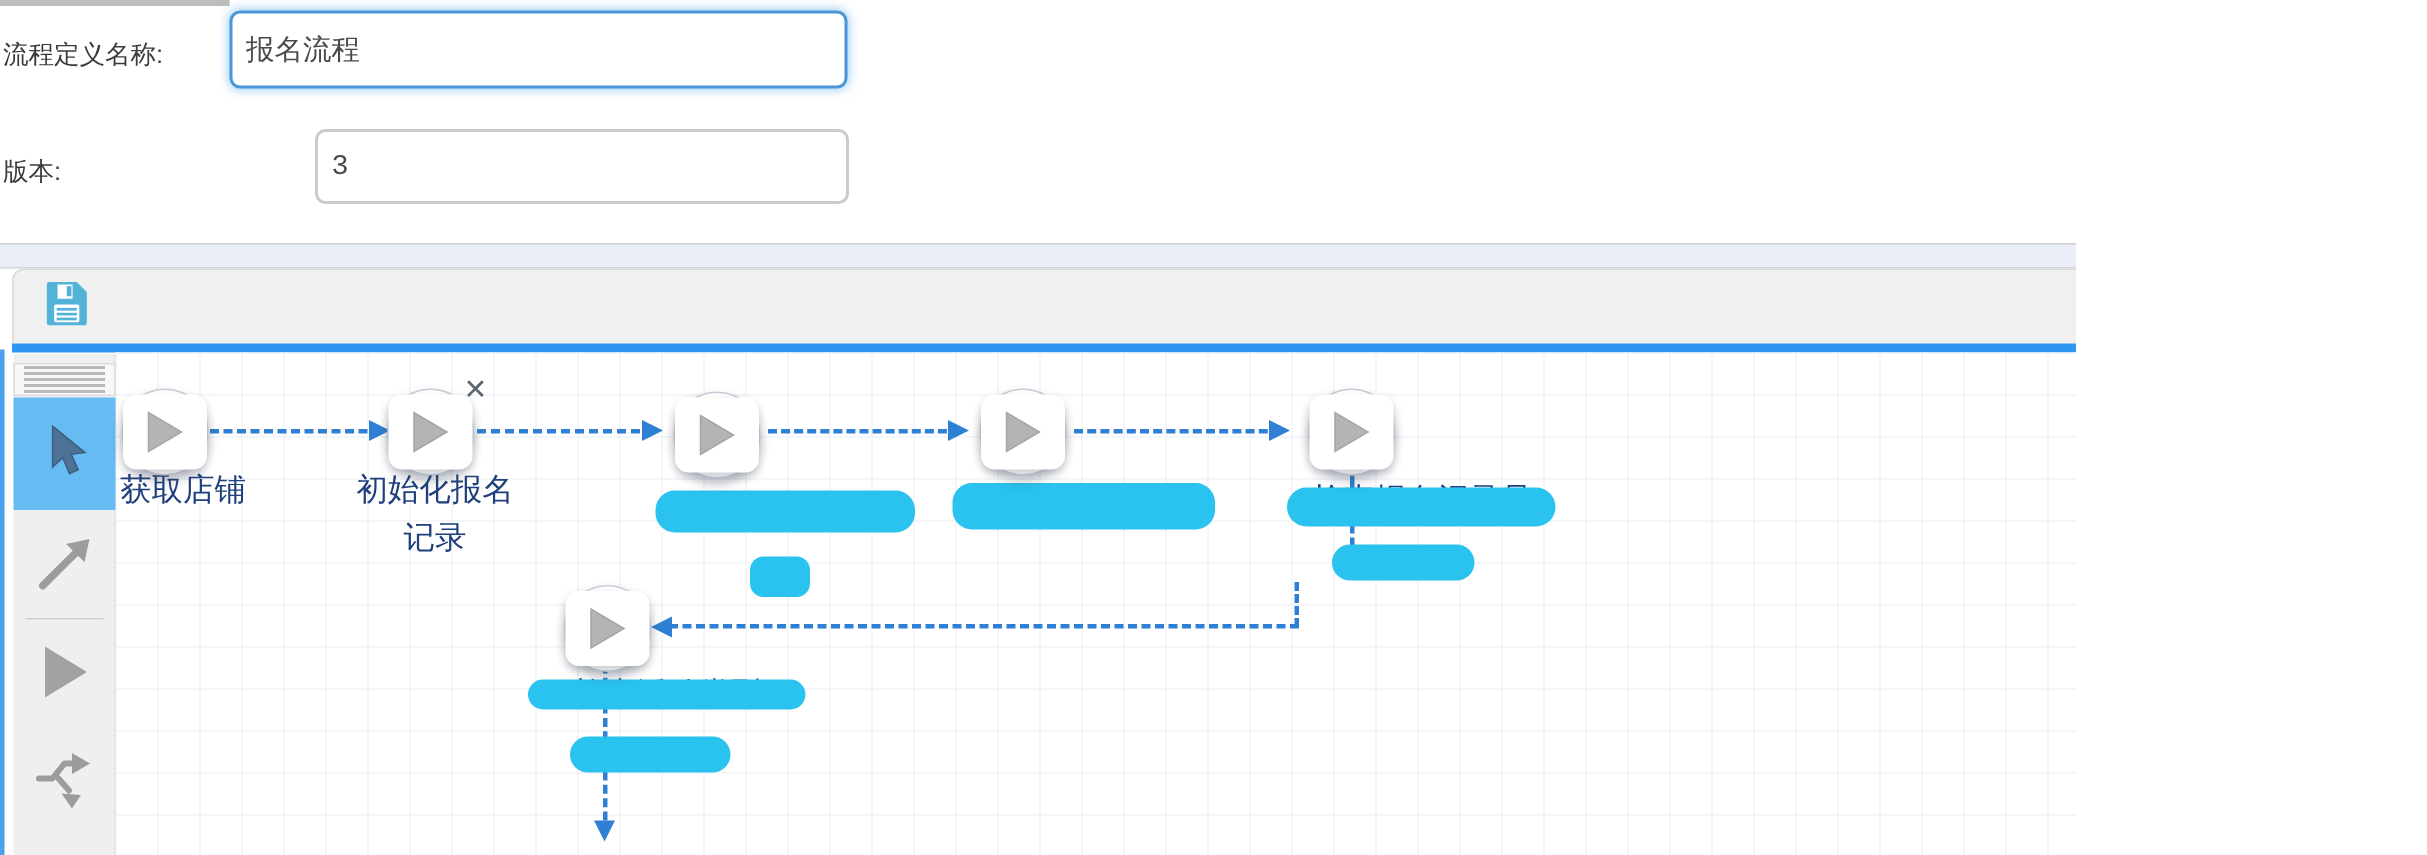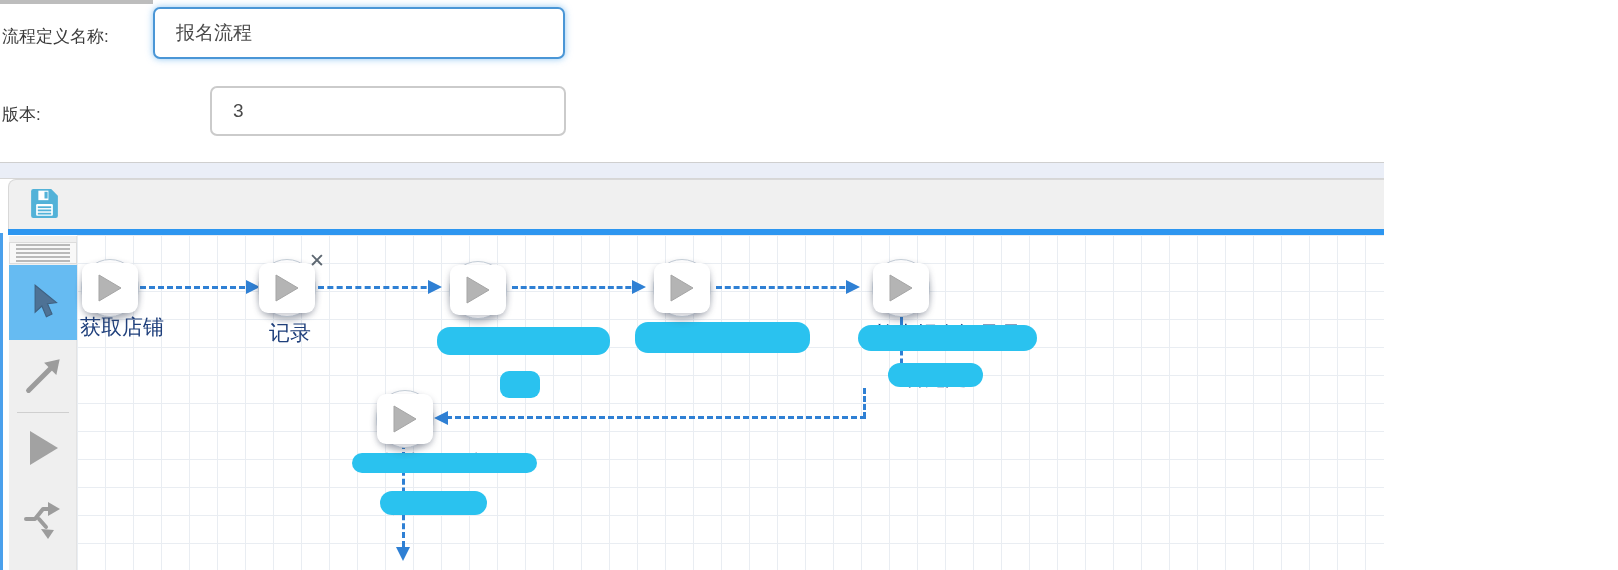--- a/index.html
+++ b/index.html
@@ -3,22 +3,22 @@
 <meta charset="utf-8">
 <style>
   * { margin:0; padding:0; box-sizing:border-box; }
   html,body { background:#fff; }
   body { font-family:"Liberation Sans","DejaVu Sans",sans-serif; }
   #screen { position:relative; width:1384px; height:570px; overflow:hidden; background:#fff; }
 
   
   .chrome-strip { position:absolute; left:0; top:0; width:153px; height:4px; background:#bdbdbd; }
   .form-label { position:absolute; font-size:17px; color:#3b3b3b; }
-  .inp { position:absolute; background:#fff; font-size:19px; color:#4a4a4a; padding:0 21px;
-         border-radius:7px; outline:none; font-family:Liberation Sans, sans-serif; }
+  .inp { position:absolute; background:#fff; font-size:19px; color:#4a4a4a; padding:0 9px;
+         border-radius:7px; outline:none; font-family:Liberation Mono, monospace; }
   #name-input { left:153px; top:7px; width:412px; height:52px; border:2px solid #4a96d6;
                 box-shadow:0 0 7px rgba(82,168,236,.65); }
   #version-input { left:210px; top:86px; width:356px; height:50px; border:2px solid #cbcbcb; }
 
   
   .sep-band { position:absolute; left:0; top:162px; width:1618px; height:17px; background:#eaeef7;
               border-top:1px solid #cfcfcf; border-bottom:1px solid #d6d6d6; }
 
   
   .panel-toolbar { position:absolute; left:8px; top:179px; width:1610px; height:50px; background:#f0f0f0;
@@ -166,20 +166,21 @@
   <div class="conn-v" style="left:863px;top:388px;height:30px;"></div>
   <div class="conn-h" style="left:446px;top:416px;width:420px;"></div>
   <div class="arr left" style="left:434px;top:411px;"></div>
 
   <div class="conn-v" style="left:402px;top:443px;height:104px;"></div>
   <div class="arr down" style="left:396px;top:547px;"></div>
 
   <div class="nlabel" style="left:52px;top:314px;width:140px;">获取店铺</div>
 
   <div class="nlabel" style="left:212px;top:314px;width:156px;">
+    <div>初始化报名</div>
     <div style="margin-top:6px;">记录</div>
   </div>
 
   <div class="nlabel" style="left:854px;top:321px;width:188px;">检查报名记录是</div>
   <div class="nlabel" style="left:868px;top:365px;width:134px;">否充足</div>
 
   <div class="nlabel" style="left:350px;top:450px;width:190px;">检查活动类型</div>
   <div class="nlabel" style="left:374px;top:492px;width:120px;">是否匹配</div>
 
   <div class="hl" style="left:437px;top:327px;width:173px;height:28px;"></div>

